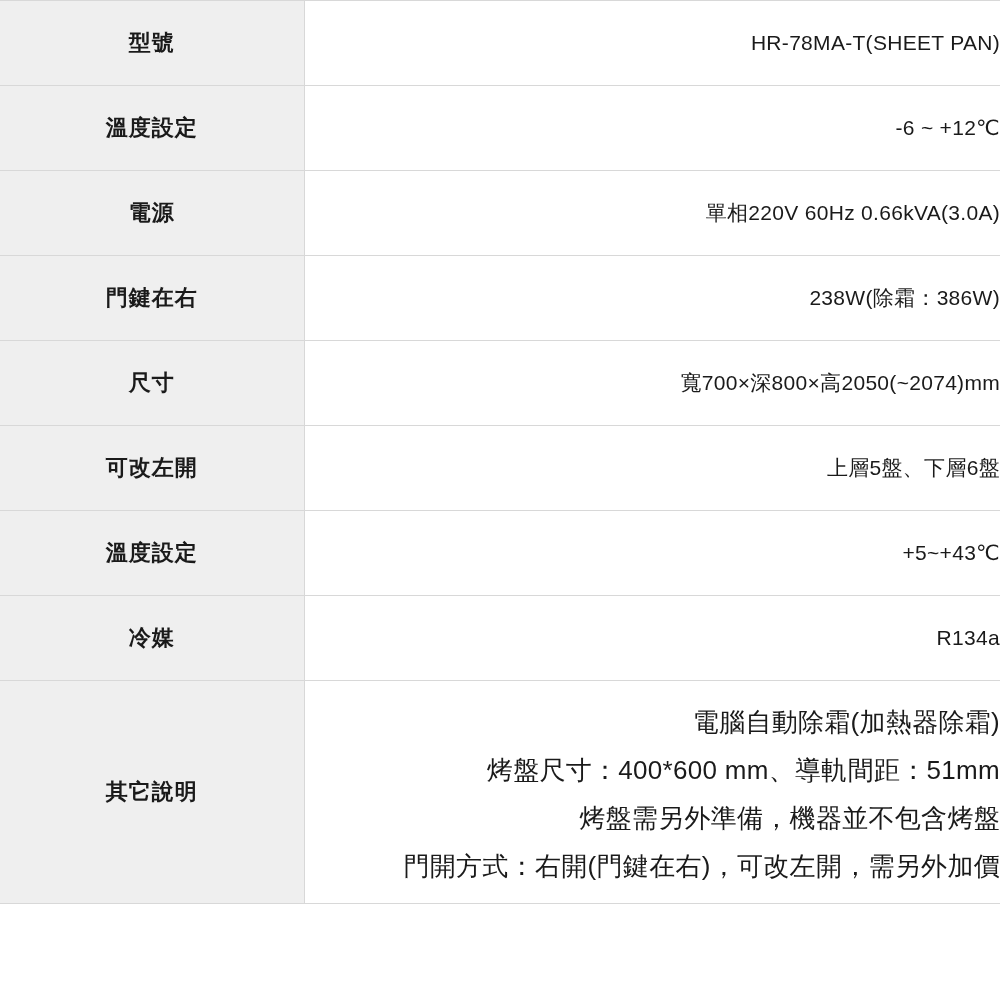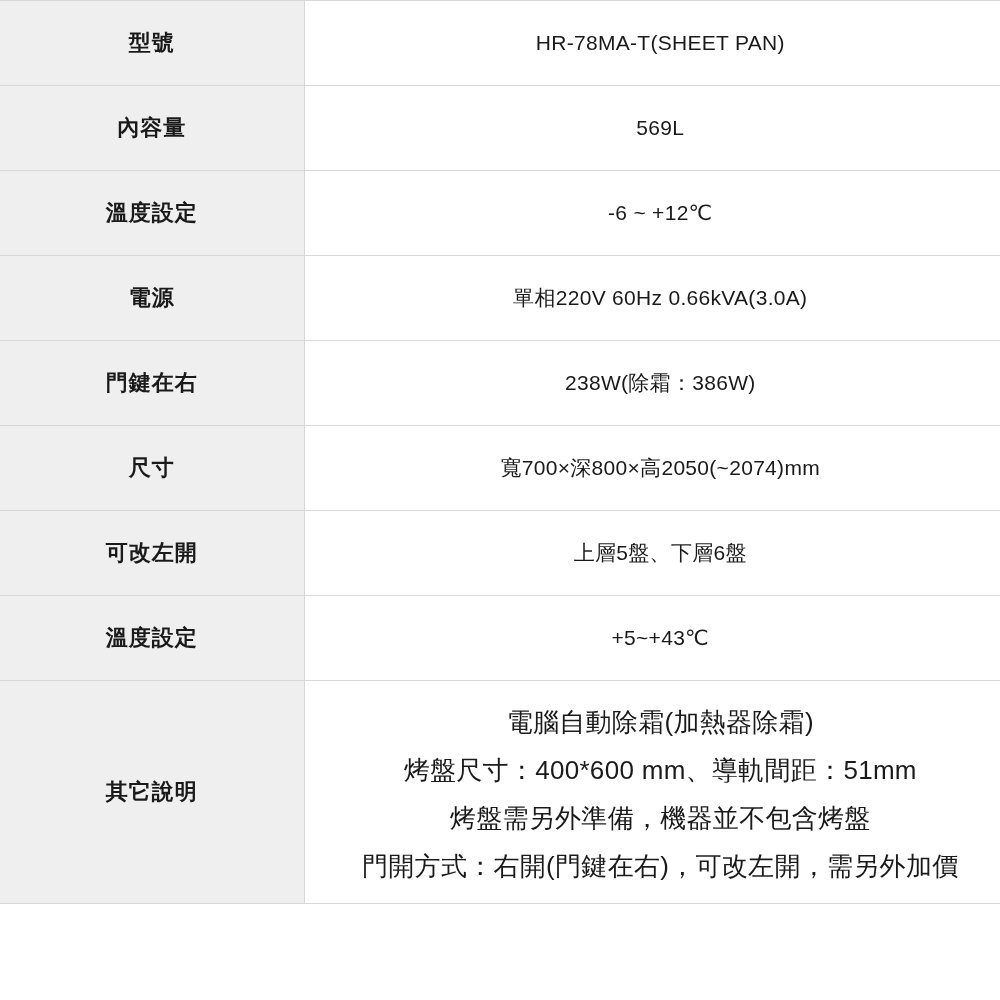--- a/index.html
+++ b/index.html
@@ -49,21 +49,21 @@
     text-align: center;
     font-size: 22px;
     font-weight: 700;
     letter-spacing: 1px;
     color: #1a1a1a;
     border-right: 1.5px solid #d8d8d8;
     height: 84px;
   }
   td.value-cell {
     background: #ffffff;
-    text-align: center;
+    text-align: right;
     font-size: 21px;
     font-weight: 400;
     color: #1a1a1a;
     padding-left: 16px;
     height: 84px;
     letter-spacing: 0.3px;
   }
   tr.notes-row td.label-cell,
   tr.notes-row td.value-cell {
     height: 218px;
@@ -87,24 +87,20 @@
     <colgroup>
       <col class="label-col">
       <col class="value-col">
     </colgroup>
     <tbody>
       <tr>
         <td class="label-cell">型號</td>
         <td class="value-cell">HR-78MA-T(SHEET PAN)</td>
       </tr>
       <tr>
-        <td class="label-cell">內容量</td>
-        <td class="value-cell">569L</td>
-      </tr>
-      <tr>
         <td class="label-cell">溫度設定</td>
         <td class="value-cell">-6 ~ +12℃</td>
       </tr>
       <tr>
         <td class="label-cell">電源</td>
         <td class="value-cell">單相220V 60Hz 0.66kVA(3.0A)</td>
       </tr>
       <tr>
         <td class="label-cell">門鍵在右</td>
         <td class="value-cell">238W(除霜：386W)</td>
@@ -114,20 +110,24 @@
         <td class="value-cell">寬700×深800×高2050(~2074)mm</td>
       </tr>
       <tr>
         <td class="label-cell">可改左開</td>
         <td class="value-cell">上層5盤、下層6盤</td>
       </tr>
       <tr>
         <td class="label-cell">溫度設定</td>
         <td class="value-cell">+5~+43℃</td>
       </tr>
+      <tr>
+        <td class="label-cell">冷媒</td>
+        <td class="value-cell">R134a</td>
+      </tr>
       <tr class="notes-row">
         <td class="label-cell">其它說明</td>
         <td class="value-cell">
           <span class="note-line">電腦自動除霜(加熱器除霜)</span>
           <span class="note-line">烤盤尺寸：400*600 mm、導軌間距：51mm</span>
           <span class="note-line">烤盤需另外準備，機器並不包含烤盤</span>
           <span class="note-line">門開方式：右開(門鍵在右)，可改左開，需另外加價</span>
         </td>
       </tr>
     </tbody>

